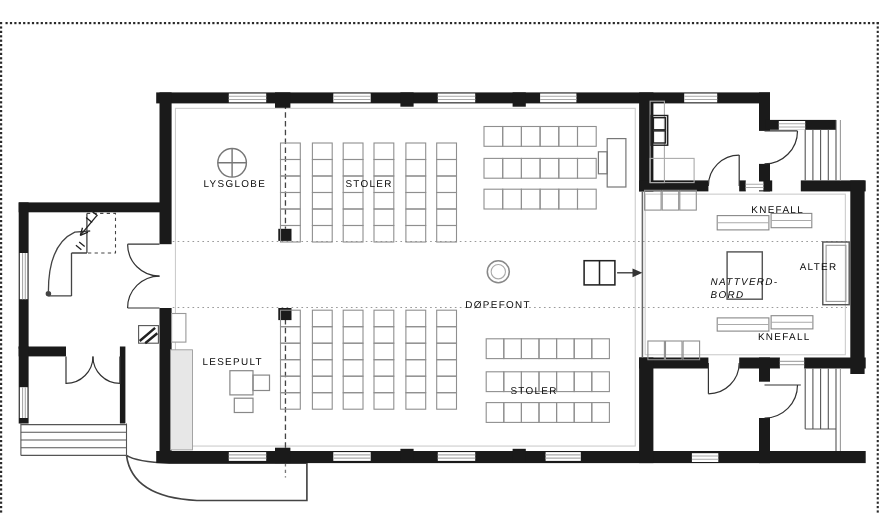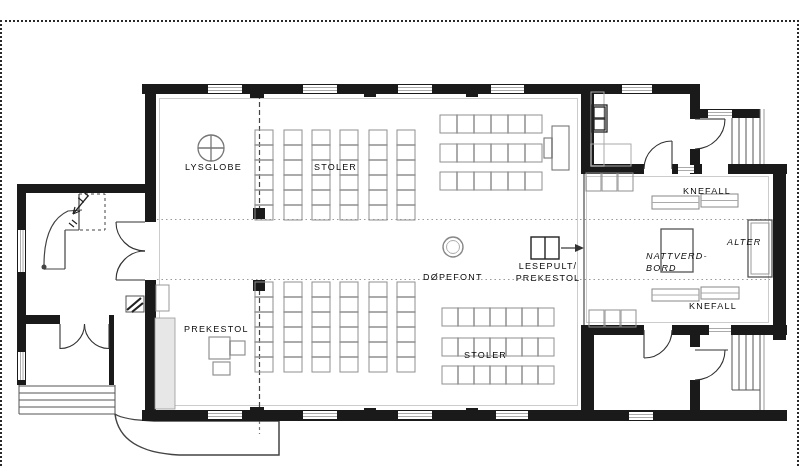--- a/index.html
+++ b/index.html
@@ -364,28 +364,24 @@
         <path d="M 699 178.5 H 736" stroke="#aaa" stroke-width="1" fill="none"></path>
         <rect x="650" y="267" width="47" height="12" fill="none" stroke="#888" stroke-width="1"></rect>
         <path d="M 650 273 H 697" stroke="#aaa" stroke-width="1" fill="none"></path>
         <rect x="699" y="265" width="38" height="12" fill="none" stroke="#888" stroke-width="1"></rect>
         <path d="M 699 271 H 737" stroke="#aaa" stroke-width="1" fill="none"></path>
       </g>
 </svg>
 
 <div class="lbl" style="left:183px;top:139px;">LYSGLOBE</div>
 <div class="lbl" style="left:312px;top:139px;">STOLER</div>
-<div class="lbl" style="left:182px;top:301px;">PREKESTOL</div>
+<div class="lbl" style="left:182px;top:301px;">LESEPULT</div>
 <div class="lbl" style="left:421px;top:249px;">DØPEFONT</div>
-<div class="lbl center" style="left:510px;top:238px;width:72px;">
-  <div>LESEPULT/</div>
-  <div>PREKESTOL</div>
-</div>
 <div class="lbl" style="left:462px;top:327px;">STOLER</div>
 <div class="lbl" style="left:644px;top:228px;font-style:italic;">
   <div>NATTVERD-</div>
   <div>BORD</div>
 </div>
-<div class="lbl" style="left:725px;top:214px;font-style:italic;">ALTER</div>
+<div class="lbl" style="left:725px;top:214px;">ALTER</div>
 <div class="lbl" style="left:681px;top:163px;">KNEFALL</div>
 <div class="lbl" style="left:687px;top:278px;">KNEFALL</div>
 
 </div>
 
 </body></html>

